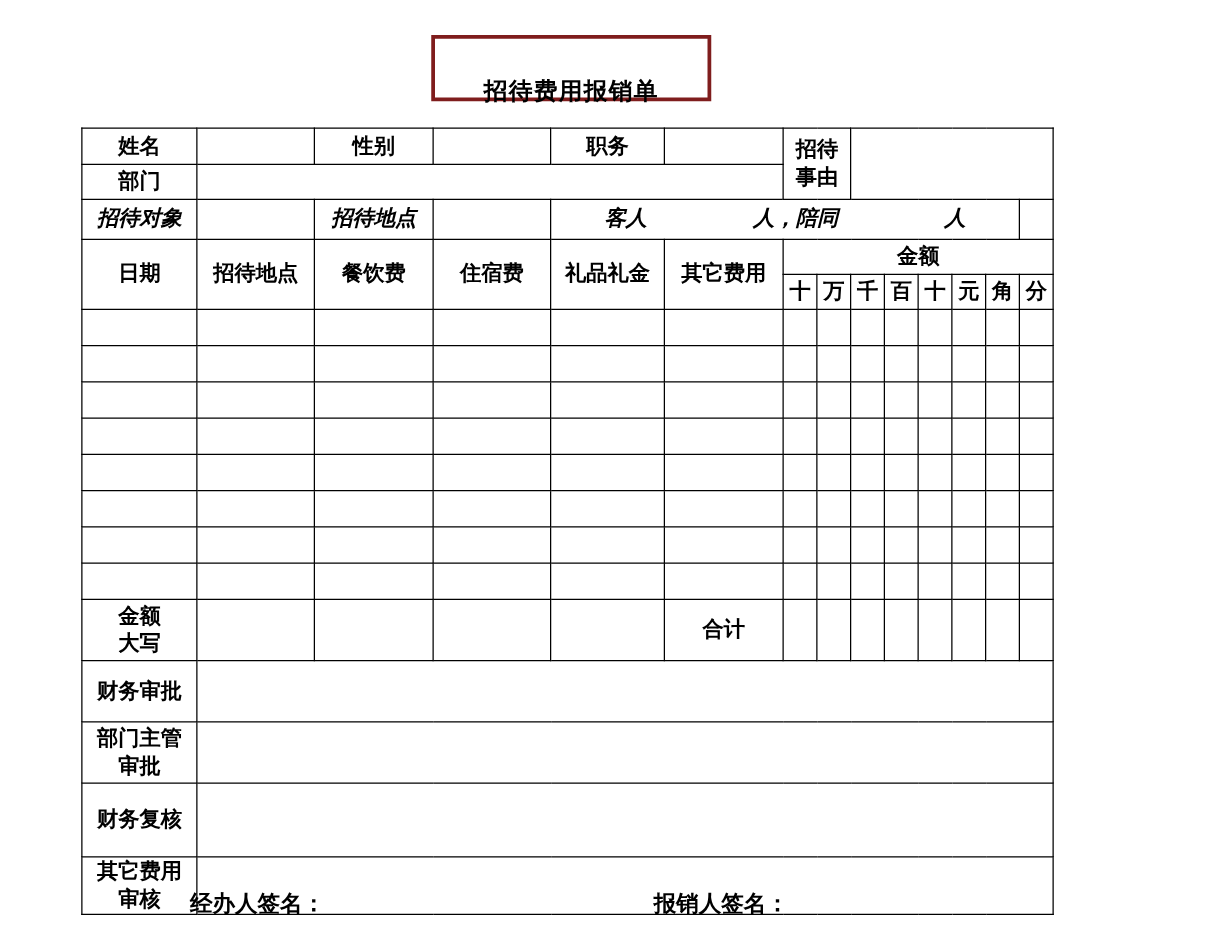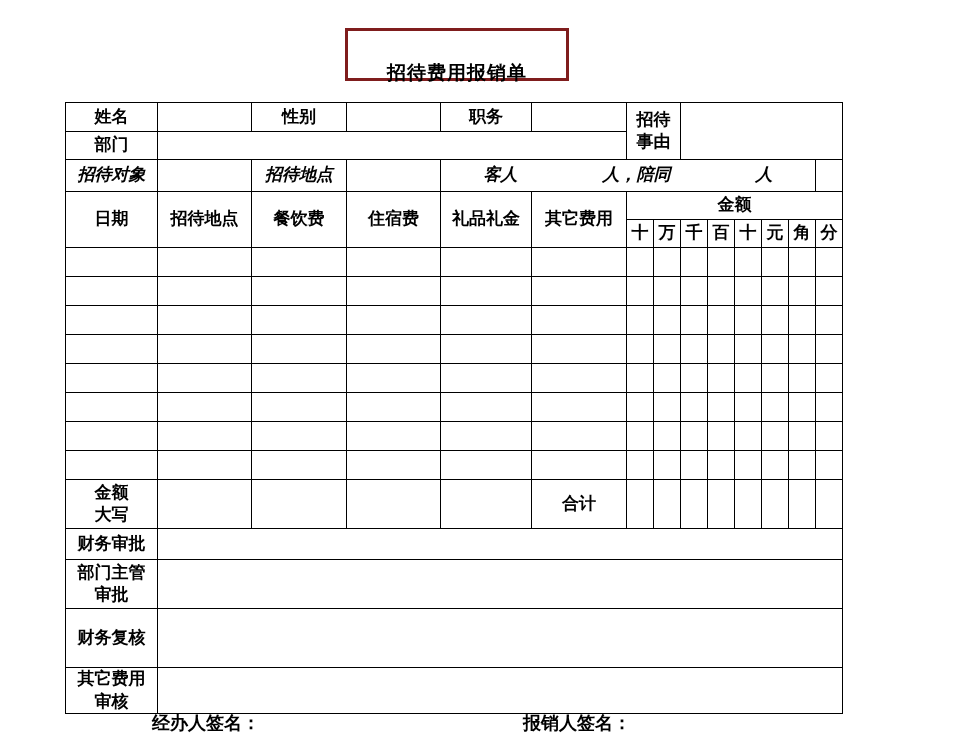--- a/index.html
+++ b/index.html
@@ -42,21 +42,21 @@
     overflow: hidden;
     padding: 0;
   }
   tr.r1 td { height: 29px; }
   tr.r2 td { height: 28px; }
   tr.r3 td { height: 32px; font-style: italic; }
   tr.h1 > td { height: 28px; }
   tr.h2 td { height: 28px; }
   tr.data-row td { height: 29px; }
   tr.words td { height: 49px; }
-  tr.a1 td { height: 31px; }
+  tr.a1 td { height: 49px; }
   tr.a2 td { height: 49px; }
   tr.a3 td { height: 59px; }
   tr.a4 td { height: 46px; }
   td.digit { font-size: 16px; }
 
   
   .sig { position: absolute; top: 711px; font-size: 18px; }
   .sig.handler { left: 152px; }
   .sig.claimant { left: 523px; }
 </style>

